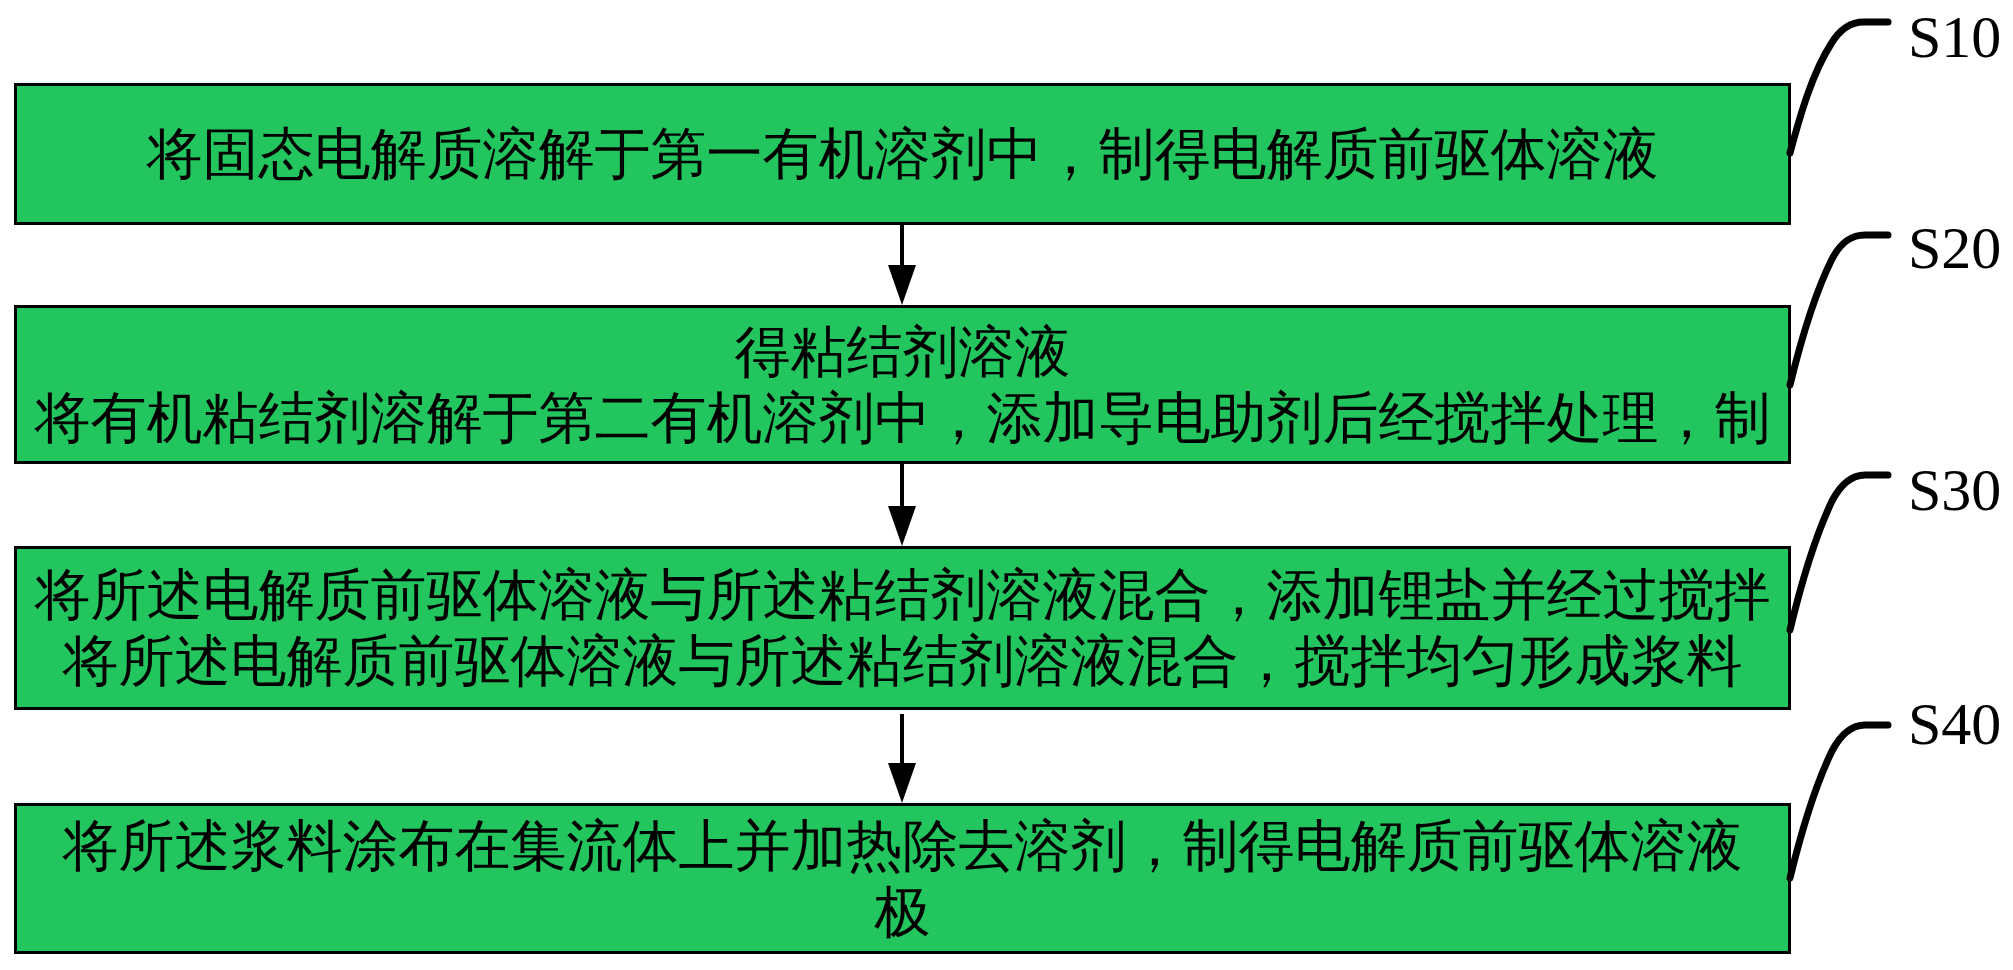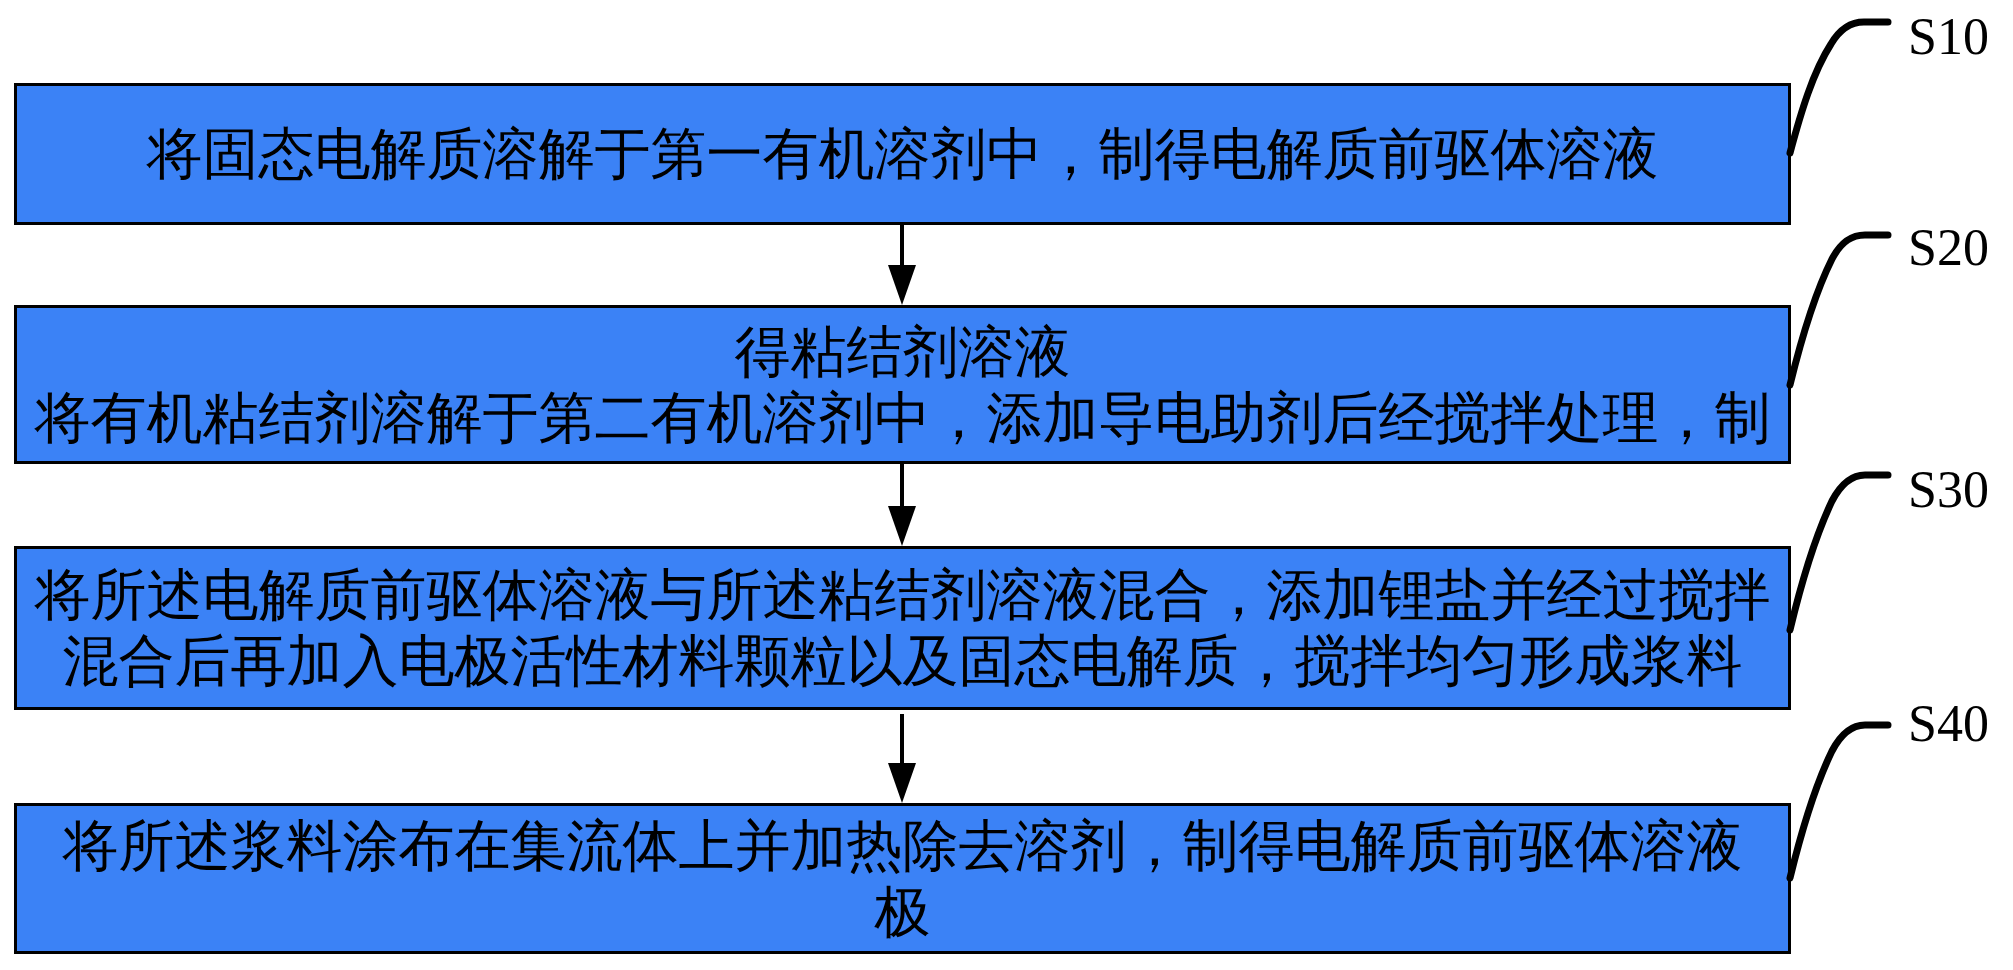--- a/index.html
+++ b/index.html
@@ -15,21 +15,21 @@
     overflow: hidden;
     font-family: "Liberation Serif", "DejaVu Serif", serif;
     color: #000000;
   }
   .step-box {
     position: absolute;
     left: 14px;
     width: 1777px;
     border: 3px solid #000000;
     box-sizing: border-box;
-    background: #3b82f6;
+    background: #22c55e;
     display: flex;
     flex-direction: column;
     align-items: center;
     justify-content: center;
     z-index: 2;
   }
   .step-line {
     font-size: 56px;
     line-height: 66px;
     white-space: nowrap;
@@ -63,21 +63,21 @@
     top: 0;
     width: 2013px;
     height: 970px;
     z-index: 3;
     pointer-events: none;
   }
   .step-label {
     position: absolute;
     left: 1908px;
     width: 105px;
-    font-size: 52px;
+    font-size: 60px;
     line-height: 56px;
     text-align: left;
     white-space: nowrap;
     z-index: 4;
   }
 </style>
 </head>
 <body>
 
 <div class="canvas">
@@ -96,21 +96,21 @@
     <div class="step-line">将有机粘结剂溶解于第二有机溶剂中，添加导电助剂后经搅拌处理，制</div>
   </div>
 
   <div class="arrow" style="top:464px;height:82px">
     <div class="arrow-shaft"></div>
     <div class="arrow-head"></div>
   </div>
 
   <div class="step-box" style="top:546px;height:164px">
     <div class="step-line">将所述电解质前驱体溶液与所述粘结剂溶液混合，添加锂盐并经过搅拌</div>
-    <div class="step-line">混合后再加入电极活性材料颗粒以及固态电解质，搅拌均匀形成浆料</div>
+    <div class="step-line">将所述电解质前驱体溶液与所述粘结剂溶液混合，搅拌均匀形成浆料</div>
   </div>
 
   <div class="arrow" style="top:714px;height:89px">
     <div class="arrow-shaft"></div>
     <div class="arrow-head"></div>
   </div>
 
   <div class="step-box" style="top:803px;height:151px">
     <div class="step-line">将所述浆料涂布在集流体上并加热除去溶剂，制得电解质前驱体溶液</div>
     <div class="step-line">极</div>

